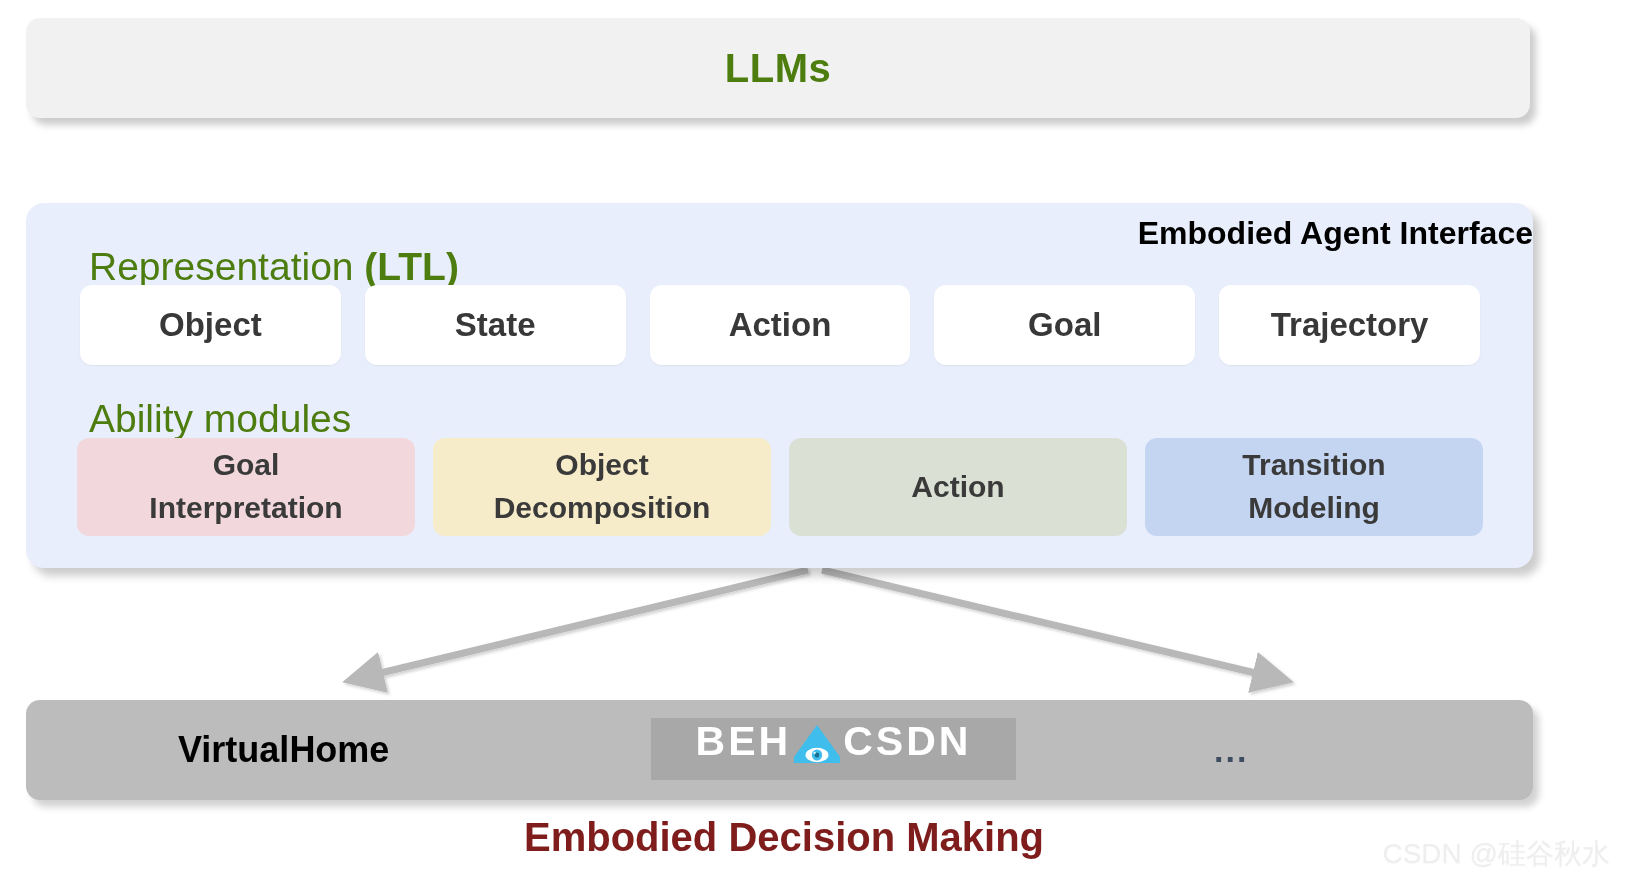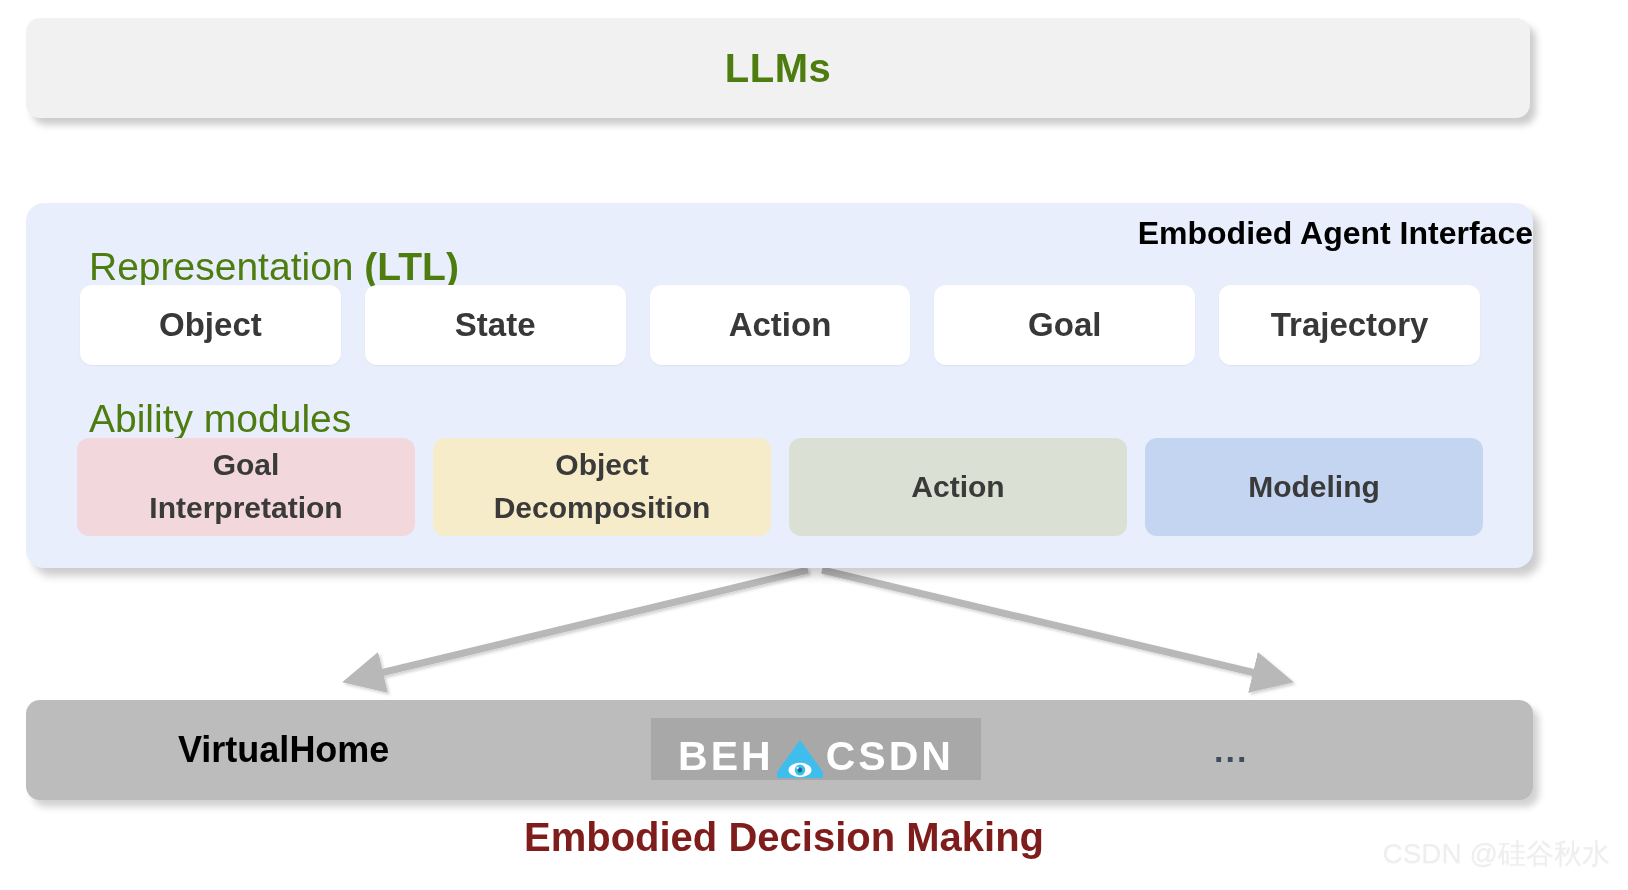--- a/index.html
+++ b/index.html
@@ -140,25 +140,25 @@
     display: flex;
     align-items: center;
     font-size: 36px;
     font-weight: bold;
     color: #000000;
   }
   #behavior-logo {
     position: absolute;
     left: 625px;
     top: 18px;
-    width: 330px;
+    width: 365px;
     height: 62px;
     background: #a8a8a8;
     display: flex;
-    align-items: flex-end;
+    align-items: flex-start;
     justify-content: center;
   }
   #behavior-logo .bh-text {
     font-size: 41px;
     font-weight: bold;
     color: #ffffff;
     letter-spacing: 3px;
     display: flex;
     align-items: center;
   }
@@ -275,20 +275,21 @@
         <span>Interpretation</span>
       </div>
       <div class="ability-box" style="background: rgb(247, 236, 201);">
         <span>Object</span>
         <span>Decomposition</span>
       </div>
       <div class="ability-box" style="background: rgb(218, 224, 212);">
         <span>Action</span>
       </div>
       <div class="ability-box" style="background: rgb(196, 213, 242);">
+        <span>Transition</span>
         <span>Modeling</span>
       </div>
     </div>
   </div>
 
   <div id="simulator-bar" style="background: rgb(188, 188, 188);">
 
     <div id="virtualhome-label">VirtualHome</div>
 
     <div id="behavior-logo" style="background: rgb(168, 168, 168);">

